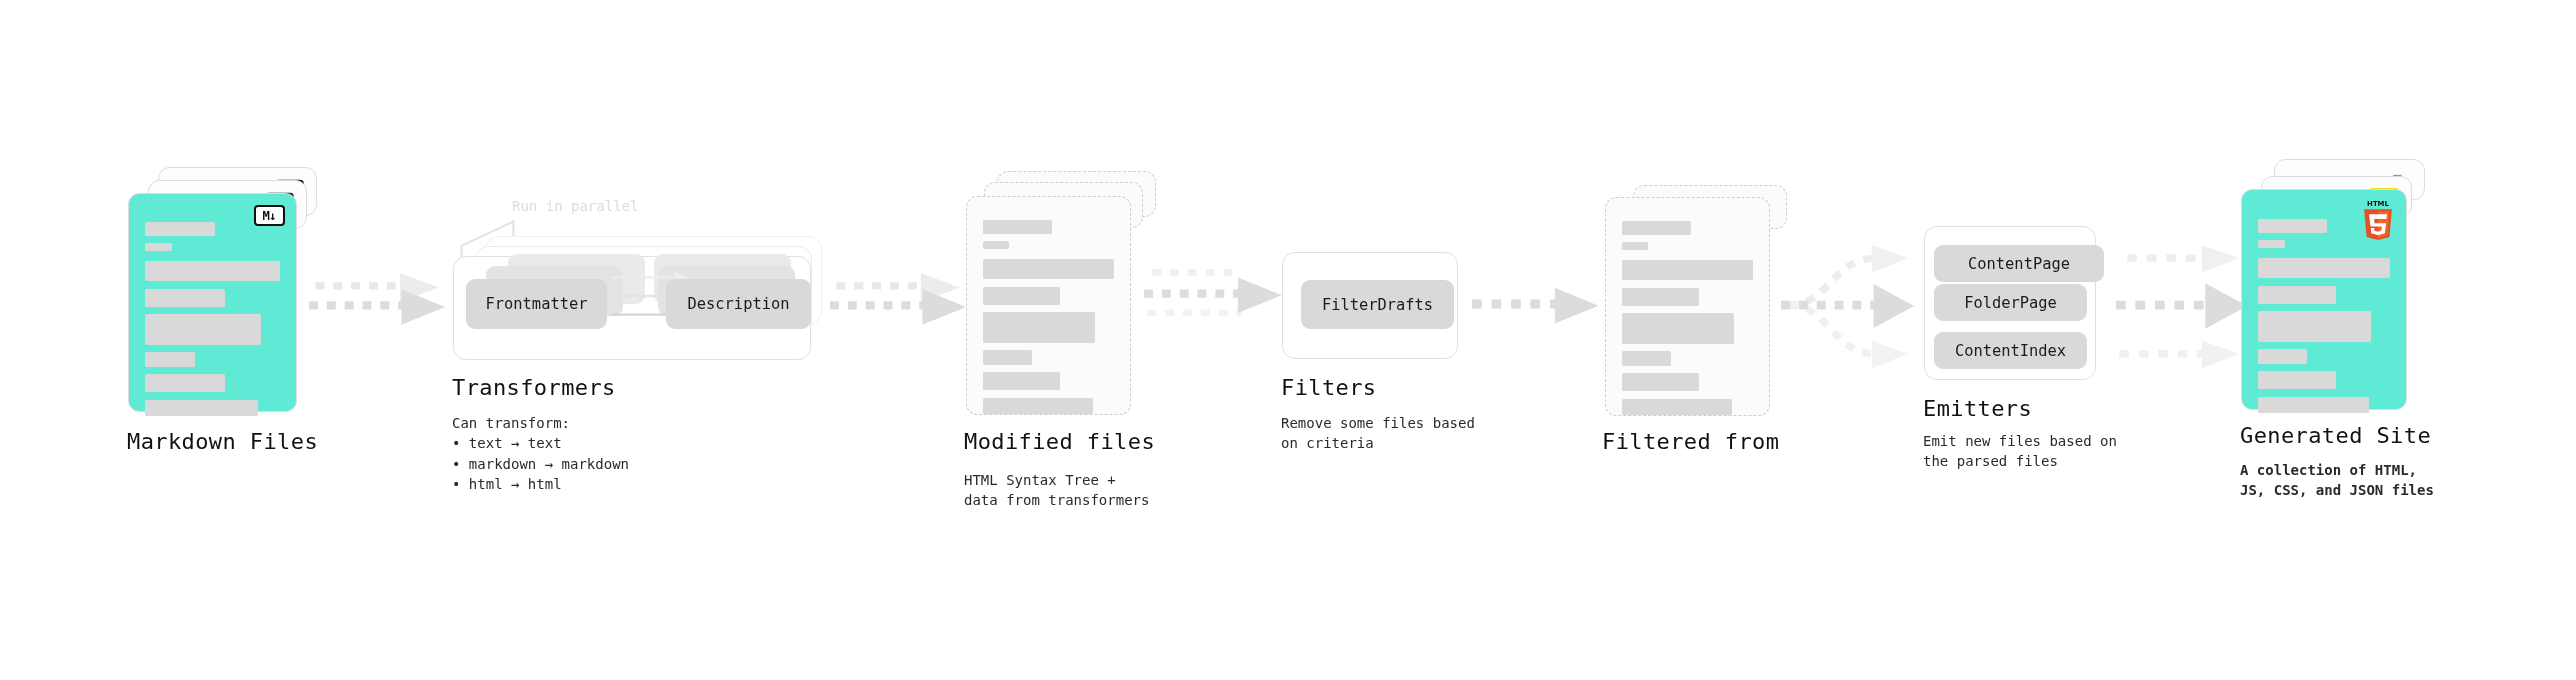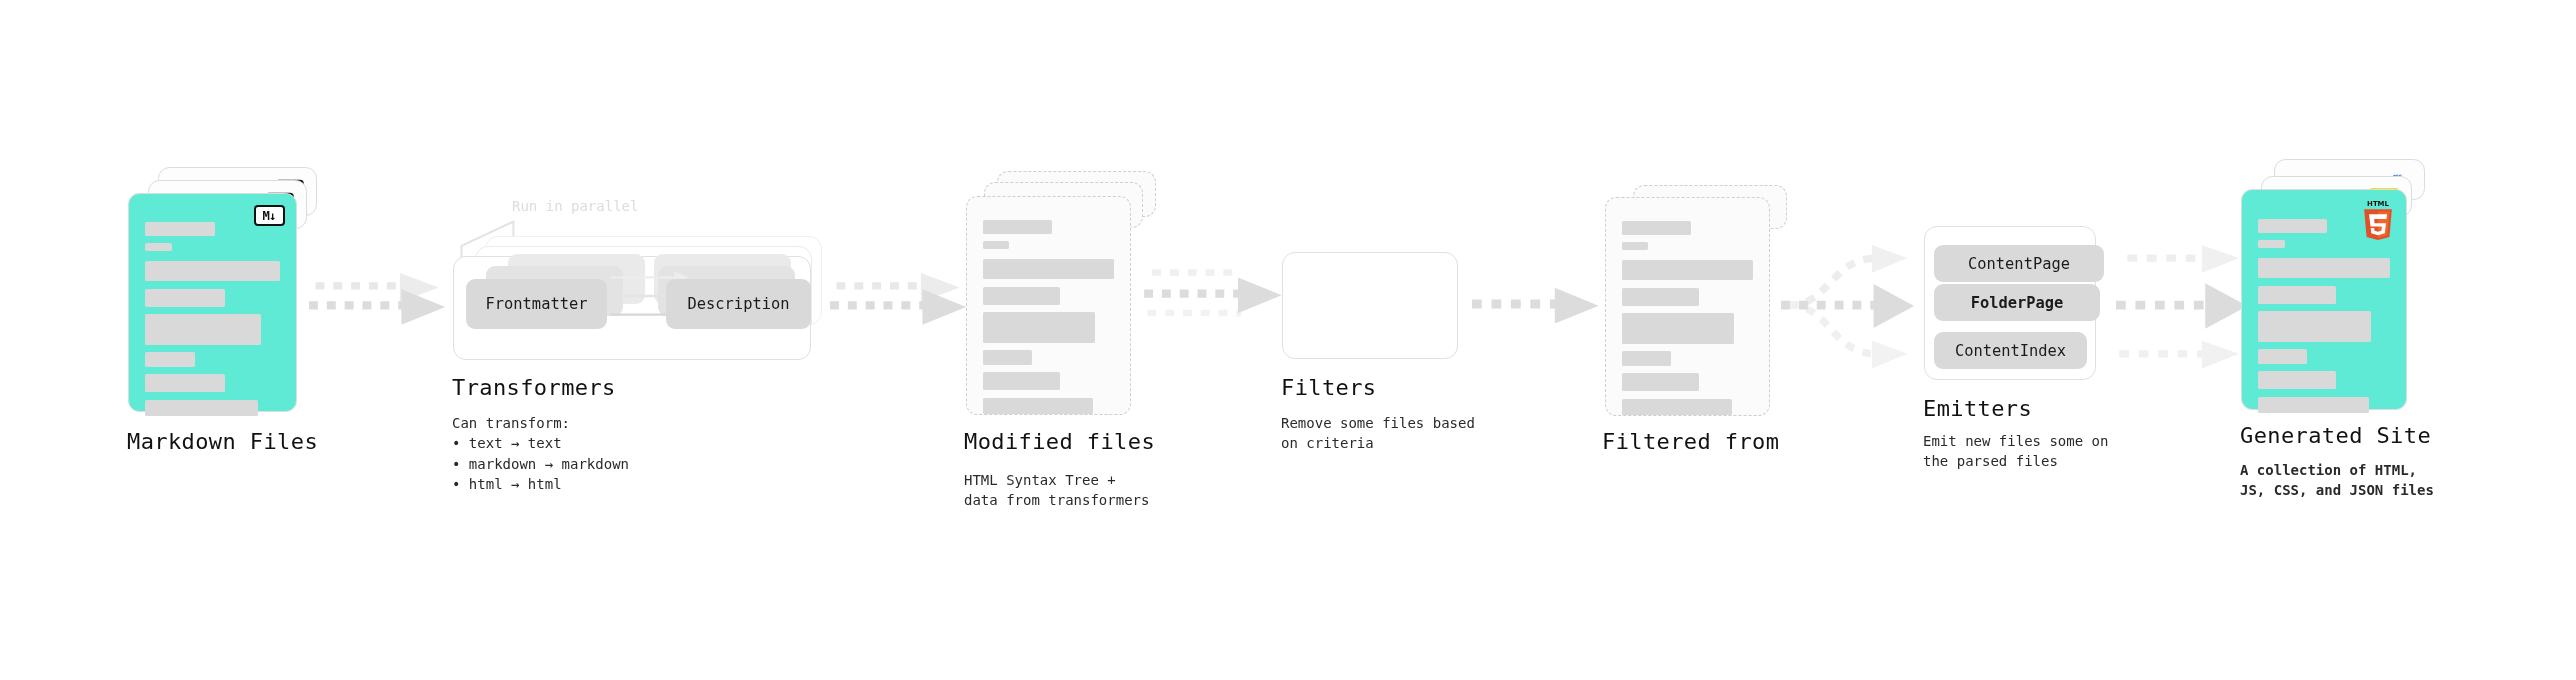--- a/index.html
+++ b/index.html
@@ -190,20 +190,21 @@
       <line x1="10" y1="18" x2="120" y2="18" stroke="#f0f0f0"></line>
       <line x1="4" y1="68" x2="120" y2="68" stroke="#f2f2f2"></line>
     </g>
     <g stroke="#dcdcdc" stroke-width="10" stroke-dasharray="11 11" fill="none">
       <line x1="0" y1="44" x2="122" y2="44"></line>
     </g>
     <polygon points="116,24 170,46 116,68" fill="#dcdcdc"></polygon>
   </svg>
 
   <div class="pbox" style="left:1282px; top:252px; width:176px; height:107px;"></div>
+  <div class="chip" style="left:1301px; top:280px; width:153px; height:49px;">FilterDrafts</div>
   <div class="title" style="left:1281px; top:375px;">Filters</div>
   <div class="subtitle" style="left:1281px; top:413px;">Remove some files based
 on criteria</div>
 
   <svg style="left:1472px; top:286px;" width="138" height="41" viewBox="0 0 170 50">
     <g stroke="#dcdcdc" stroke-width="11" stroke-dasharray="12 12" fill="none">
       <line x1="0" y1="22" x2="108" y2="22"></line>
     </g>
     <polygon points="102,2 156,24 102,46" fill="#dcdcdc"></polygon>
   </svg>
@@ -231,24 +232,24 @@
       <path d="M10 84 C60 84, 62 144, 118 144" stroke="#f0f0f0"></path>
       <line x1="0" y1="84" x2="120" y2="84" stroke="#dcdcdc" stroke-width="11"></line>
     </g>
     <polygon points="112,10 156,26 112,44" fill="#f0f0f0"></polygon>
     <polygon points="112,128 156,144 112,162" fill="#f2f2f2"></polygon>
     <polygon points="114,58 164,85 114,112" fill="#dcdcdc"></polygon>
   </svg>
 
   <div class="pbox" style="left:1924px; top:226px; width:172px; height:154px;"></div>
   <div class="chip" style="left:1934px; top:237px; width:170px; height:37px;margin-top:8px;">ContentPage</div>
-  <div class="chip" style="left:1934px; top:284px; width:166px; height:37px;font-weight:bold;">FolderPage</div>
+  <div class="chip" style="left:1934px; top:284px; width:153px; height:37px;">FolderPage</div>
   <div class="chip" style="left:1934px; top:332px; width:153px; height:37px;">ContentIndex</div>
   <div class="title" style="left:1923px; top:396px;">Emitters</div>
-  <div class="subtitle" style="left:1923px; top:431px;">Emit new files some on
+  <div class="subtitle" style="left:1923px; top:431px;">Emit new files based on
 the parsed files</div>
 
   <svg style="left:2116px; top:237px;" width="146" height="142" viewBox="0 0 180 175">
     <g fill="none" stroke-width="9" stroke-dasharray="12 12">
       <line x1="14" y1="26" x2="112" y2="26" stroke="#eeeeee"></line>
       <line x1="4" y1="144" x2="112" y2="144" stroke="#f0f0f0"></line>
       <line x1="0" y1="84" x2="116" y2="84" stroke="#dcdcdc" stroke-width="11"></line>
     </g>
     <polygon points="106,10 152,26 106,44" fill="#f0f0f0"></polygon>
     <polygon points="106,128 152,144 106,162" fill="#f1f1f1"></polygon>

